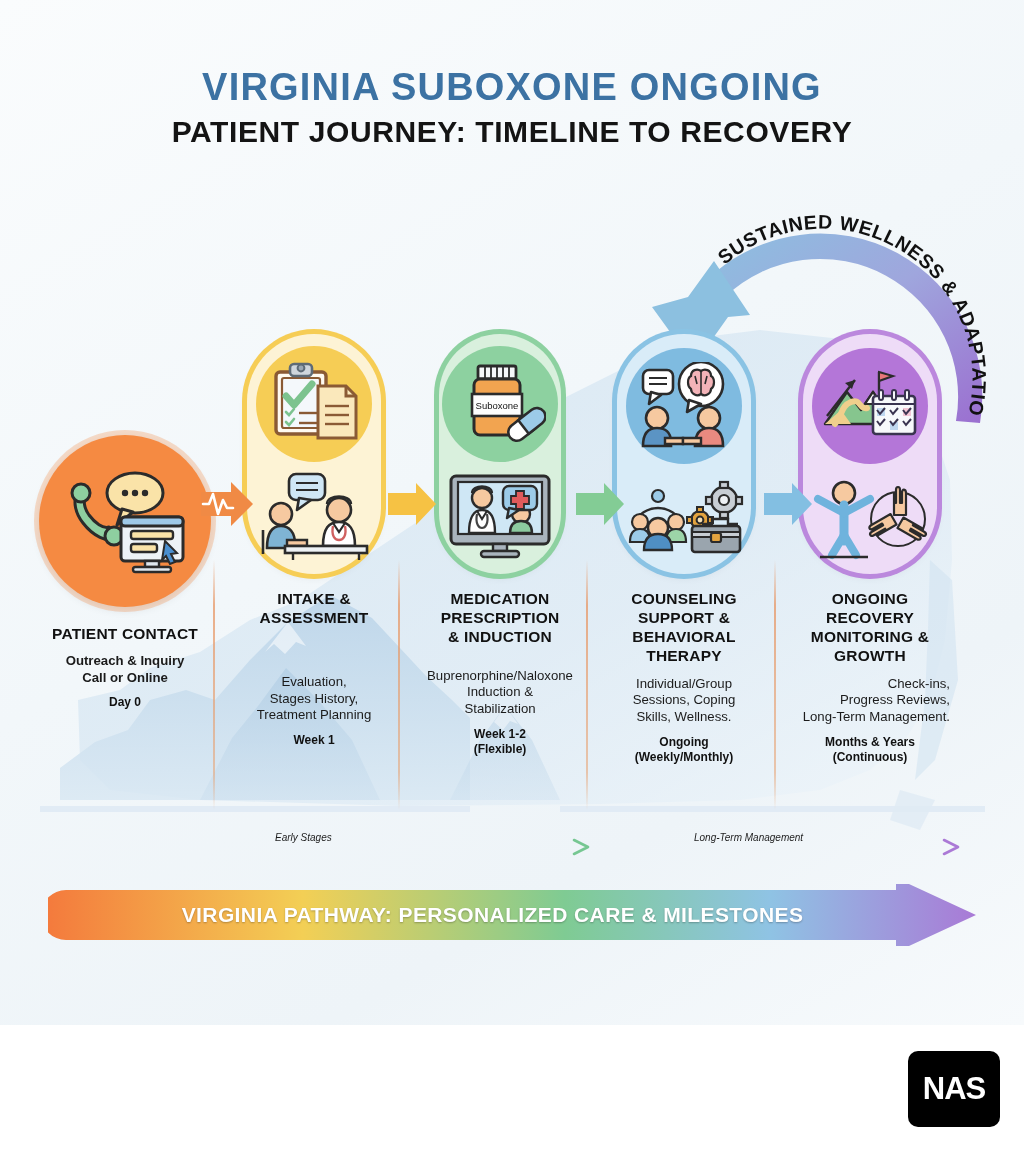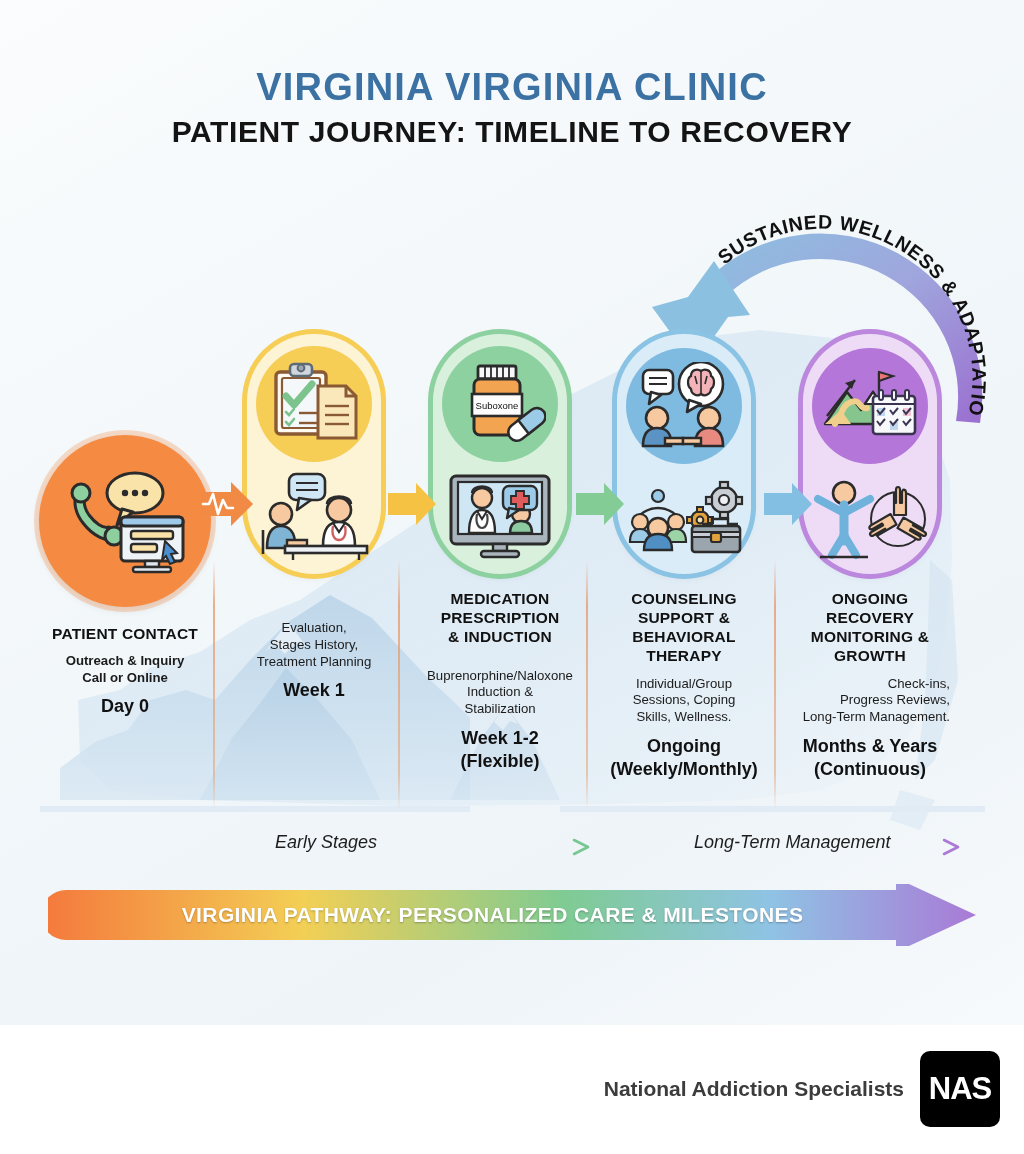--- a/index.html
+++ b/index.html
@@ -46,32 +46,32 @@
   .icon-slot{display:flex;align-items:center;justify-content:center;}
 
   .stage-title{
     font-size:15.5px;font-weight:bold;color:#111;letter-spacing:0.2px;
     line-height:1.22;margin-top:10px;
   }
   .stage-desc{
     font-size:13.2px;color:#1b1b1b;line-height:1.27;margin-top:9px;
   }
   .stage-time{
-    font-size:18px;font-weight:bold;color:#111;line-height:1.27;margin-top:9px;
+    font-size:12px;font-weight:bold;color:#111;line-height:1.27;margin-top:9px;
   }
 
   .divider{position:absolute;top:230px;width:2px;height:250px;
     background:linear-gradient(to bottom,rgba(230,140,90,.0),rgba(231,150,100,.75) 18%,rgba(231,160,110,.55) 85%,rgba(231,160,110,0));}
 
   .conn{position:absolute;}
 
   
   .rails{position:absolute;left:0;top:832px;width:1024px;height:30px;}
   .rail-label{
-    position:absolute;top:0;font-style:italic;font-size:18px;color:#1d1d1d;
+    position:absolute;top:0;font-style:italic;font-size:10px;color:#1d1d1d;
     font-family:"Liberation Sans", sans-serif;white-space:nowrap;
   }
 
   
   .pathway{position:absolute;left:48px;top:884px;width:928px;height:62px;}
   .pathway-text{
     position:absolute;left:0;top:0;width:852px;height:62px;
     display:flex;align-items:center;justify-content:center;
     color:#ffffff;font-weight:bold;font-size:21px;letter-spacing:0.4px;
     text-shadow:0 1px 2px rgba(0,0,0,.28);
@@ -82,21 +82,21 @@
   .footer{
     position:absolute;left:0;top:1025px;width:1024px;height:129px;background:#ffffff;
   }
   .footer-inner{
     position:absolute;right:24px;top:26px;display:flex;align-items:center;gap:16px;
   }
   .footer-txt{text-align:right;}
   .brand{font-size:21px;font-weight:bold;color:#3c3c3c;line-height:1.25;}
   .brand-url{font-size:16px;color:#8b8b8b;line-height:1.3;margin-top:2px;}
   .logo{
-    width:80px;height:76px;background:#000;border-radius:10px;
+    width:92px;height:76px;background:#000;border-radius:10px;
     display:flex;align-items:center;justify-content:center;
   }
   .logo span{color:#fff;font-size:31px;font-weight:bold;letter-spacing:-1px;}
 </style>
 </head>
 <body>
 
 <div id="stage">
 
   <div class="canvas">
@@ -127,21 +127,21 @@
       <path d="M200 800 L232 738 L258 706 L286 668 L318 700 L352 740 L380 800 Z" fill="url(#mtn2)" opacity="0.55"></path>
       <path d="M450 800 L480 740 L505 706 L532 740 L560 800 Z" fill="url(#mtn2)" opacity="0.42"></path>
 
       <path d="M288 622 L306 646 L296 642 L285 654 L274 644 L265 652 Z" fill="#ffffff" opacity="0.55"></path>
       <path d="M505 706 L518 724 L510 721 L503 730 L494 722 Z" fill="#ffffff" opacity="0.45"></path>
 
       <path d="M40 806 L470 806 L470 812 L560 812 L560 806 L985 806 L985 812 L40 812 Z" fill="#dfeaf4" opacity="0.9"></path>
     </svg>
 
     <div class="header">
-      <div class="title-main">VIRGINIA VIRGINIA CLINIC</div>
+      <div class="title-main">VIRGINIA SUBOXONE ONGOING</div>
       <div class="title-sub">PATIENT JOURNEY: TIMELINE TO RECOVERY</div>
     </div>
 
     <div class="arc-wrap">
       <svg width="374" height="270" viewBox="0 0 374 270">
         <defs>
           <linearGradient id="arcg" x1="1" y1="1" x2="0" y2="0">
             <stop offset="0%" stop-color="#9b6fd0"></stop>
             <stop offset="52%" stop-color="#9fa6dd"></stop>
             <stop offset="100%" stop-color="#8cc0e0"></stop>
@@ -249,28 +249,30 @@
               <path d="M68 76 C68 58 74 52 84 52 C94 52 100 58 100 76 Z" fill="#ffffff" stroke="#2b2b2b" stroke-width="2.6"></path>
               <path d="M78 53 L84 62 L90 53" fill="none" stroke="#2b2b2b" stroke-width="2.2"></path>
               <path d="M78 56 C76 66 80 70 84 70 C88 70 92 66 90 56" fill="none" stroke="#d06060" stroke-width="2.4"></path>
 
               <rect x="30" y="76" width="82" height="7" fill="#eef2f5" stroke="#2b2b2b" stroke-width="2.6"></rect>
               <line x1="38" y1="83" x2="38" y2="90" stroke="#2b2b2b" stroke-width="2.4"></line>
               <line x1="104" y1="83" x2="104" y2="90" stroke="#2b2b2b" stroke-width="2.4"></line>
             </svg>
           </div>
         </div>
+        <div class="stage-title" style="white-space:pre-line;margin-top:16px;">INTAKE &amp;
+ASSESSMENT</div>
         <div class="stage-desc" style="white-space:pre-line;margin-top:46px;">Evaluation,
 Stages History,
 Treatment Planning</div>
         <div class="stage-time" style="white-space:pre-line;">Week 1</div>
       </div>
 
       <div class="stage" style="left:414px;width:172px;top:4px;">
-        <div class="pill" style="width:134px;height:240px;background:#d9f0dd;box-shadow:0 0 0 5px #8dd1a0, 0 3px 10px rgba(0,0,0,.08);padding:8px 0;box-sizing:border-box;">
+        <div class="pill" style="width:122px;height:240px;background:#d9f0dd;box-shadow:0 0 0 5px #8dd1a0, 0 3px 10px rgba(0,0,0,.08);padding:8px 0;box-sizing:border-box;">
           <div style="width:116px;height:116px;border-radius:50%;background:#8dd1a0;display:flex;align-items:center;justify-content:center;">
             <svg width="92" height="88" viewBox="0 0 92 88">
               <rect x="24" y="6" width="38" height="13" rx="2" fill="#f5f7f9" stroke="#2b2b2b" stroke-width="2.8"></rect>
               <line x1="31" y1="7" x2="31" y2="18" stroke="#2b2b2b" stroke-width="1.8"></line>
               <line x1="37" y1="7" x2="37" y2="18" stroke="#2b2b2b" stroke-width="1.8"></line>
               <line x1="43" y1="7" x2="43" y2="18" stroke="#2b2b2b" stroke-width="1.8"></line>
               <line x1="49" y1="7" x2="49" y2="18" stroke="#2b2b2b" stroke-width="1.8"></line>
               <line x1="55" y1="7" x2="55" y2="18" stroke="#2b2b2b" stroke-width="1.8"></line>
               <rect x="20" y="19" width="46" height="56" rx="6" fill="#f2a450" stroke="#2b2b2b" stroke-width="3"></rect>
               <rect x="18" y="34" width="50" height="22" fill="#fdfdfd" stroke="#2b2b2b" stroke-width="2.6"></rect>
@@ -529,20 +531,19 @@
         </defs>
         <path d="M18 6 L848 6 L848 -6 L928 31 L848 68 L848 56 L18 56 A25 25 0 0 1 18 6 Z" fill="url(#pathg)"></path>
       </svg>
       <div class="pathway-text">VIRGINIA PATHWAY: PERSONALIZED CARE &amp; MILESTONES</div>
     </div>
   </div>
 
   <div class="footer">
     <div class="footer-inner">
       <div class="footer-txt">
-        <div class="brand">National Addiction Specialists</div>
       </div>
       <div class="logo">
         <span>NAS</span>
       </div>
     </div>
   </div>
 </div>
 
 </body></html>

